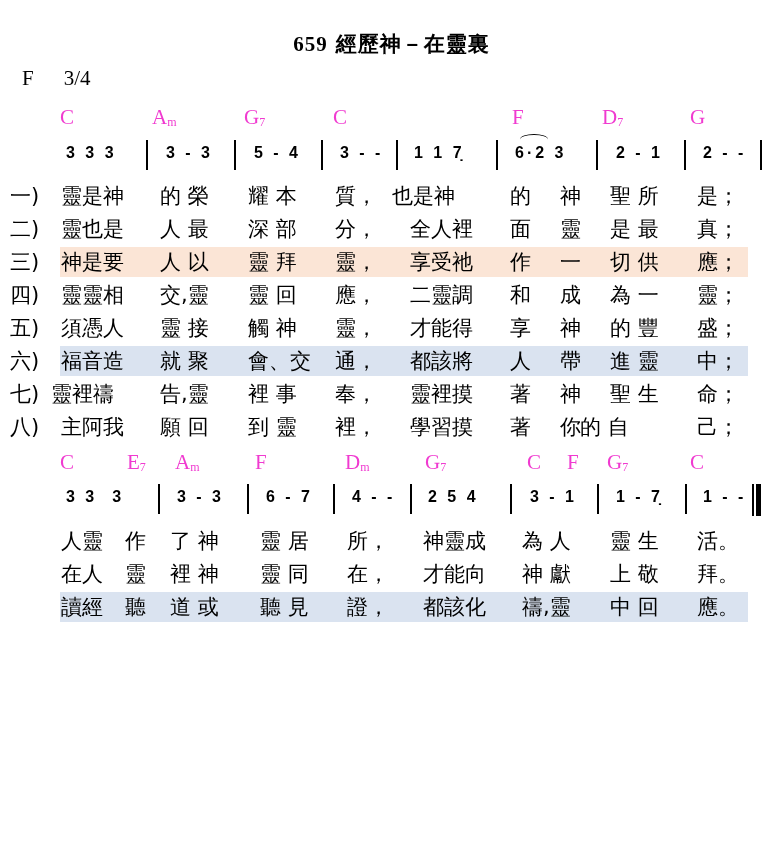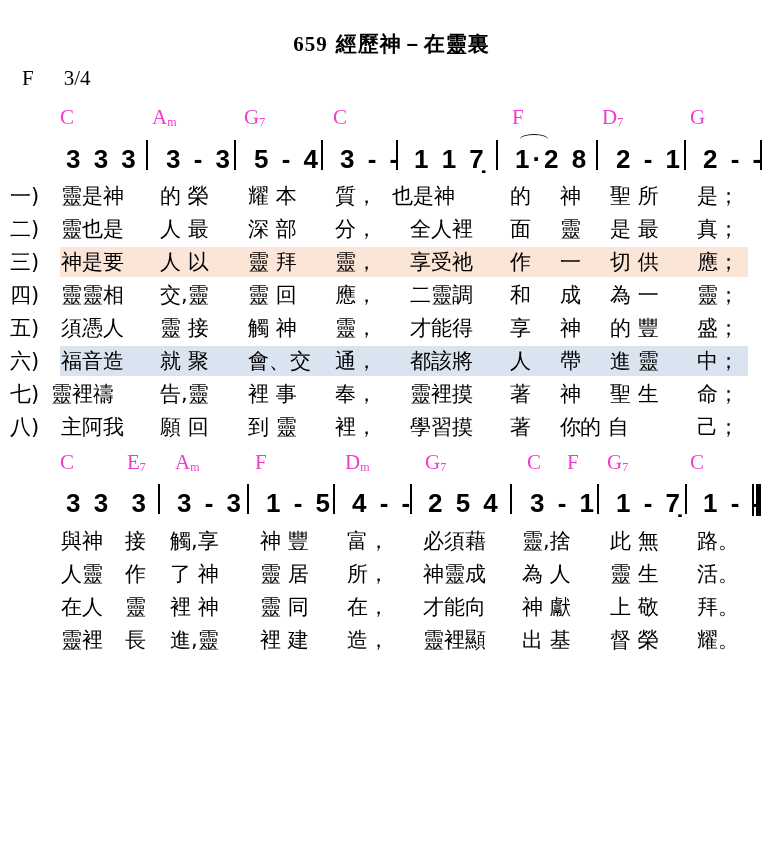--- a/index.html
+++ b/index.html
@@ -7,21 +7,21 @@
   .title { position:absolute; top:30px; left:0; width:783px; text-align:center; font-size:21px; font-weight:bold; letter-spacing:1px; }
   .title .num { font-family:"Liberation Serif", serif; margin-right:8px; }
   .title .name { font-family:"DejaVu Sans", sans-serif; }
   .key { position:absolute; top:66px; left:22px; font-family:"Liberation Serif", serif; font-size:21px; }
   .key span { margin-right:30px; }
 
   .chords { position:absolute; left:0; width:783px; height:26px; font-family:"Liberation Serif", serif; font-size:21px; color:#f03ad0; }
   .chords .c { position:absolute; top:0; }
   .chords sub { font-size:12px; vertical-align:-2px; }
 
-  .notes { position:absolute; left:0; width:783px; height:32px; font-family:"Liberation Sans", sans-serif; font-size:26px; font-weight:bold; }
+  .notes { position:absolute; left:0; width:783px; height:32px; font-family:"Liberation Sans", sans-serif; font-size:16px; font-weight:bold; }
   .notes .m { position:absolute; top:4px; white-space:pre; letter-spacing:3px; }
   .notes .bar { position:absolute; top:0; width:1.5px; height:30px; background:#000; }
   .notes .endbar { position:absolute; top:0; width:5px; height:32px; background:#000; }
   .notes .thinbar { position:absolute; top:0; width:1.5px; height:32px; background:#000; }
   .slur { position:absolute; width:28px; height:10px; border-top:1.5px solid #000; border-radius:50% 50% 0 0; }
 
   .lyrics { position:absolute; left:0; width:783px; }
   .lrow { position:relative; height:33px; font-family:"DejaVu Sans", sans-serif; font-size:21px; white-space:pre; }
   .lrow.hl-orange::before { content:""; position:absolute; left:60px; width:688px; top:1px; height:30px; background:#fbe5d6; z-index:0; }
   .lrow.hl-blue::before { content:""; position:absolute; left:60px; width:688px; top:1px; height:30px; background:#dae3f0; z-index:0; }
@@ -53,21 +53,21 @@
   <span class="bar" style="left:146px"></span>
   <span class="m" style="left:166px">3 - 3</span>
   <span class="bar" style="left:234px"></span>
   <span class="m" style="left:254px">5 - 4</span>
   <span class="bar" style="left:321px"></span>
   <span class="m" style="left:340px">3 - -</span>
   <span class="bar" style="left:396px"></span>
   <span class="m" style="left:414px">1 1 7̣</span>
   <span class="bar" style="left:496px"></span>
   <span class="slur" style="left:520px; top:-6px"></span>
-  <span class="m" style="left:515px">1·2 8</span>
+  <span class="m" style="left:515px">6·2 3</span>
   <span class="bar" style="left:596px"></span>
   <span class="m" style="left:616px">2 - 1</span>
   <span class="bar" style="left:684px"></span>
   <span class="m" style="left:703px">2 - -</span>
   <span class="bar" style="left:760px"></span>
 </div>
 
 <div class="lyrics" style="top:180px">
   <div class="lrow">
     <span class="vn">一)</span>
@@ -178,48 +178,37 @@
   <span class="c" style="left:567px"><span>F</span><sub></sub></span>
   <span class="c" style="left:607px"><span>G</span><sub>7</sub></span>
   <span class="c" style="left:690px"><span>C</span><sub></sub></span>
 </div>
 
 <div class="notes" style="top:484px">
   <span class="m" style="left:66px">3 3  3</span>
   <span class="bar" style="left:158px"></span>
   <span class="m" style="left:177px">3 - 3</span>
   <span class="bar" style="left:247px"></span>
-  <span class="m" style="left:266px">1 - 5</span>
+  <span class="m" style="left:266px">6 - 7</span>
   <span class="bar" style="left:333px"></span>
   <span class="m" style="left:352px">4 - -</span>
   <span class="bar" style="left:410px"></span>
   <span class="m" style="left:428px">2 5 4</span>
   <span class="bar" style="left:510px"></span>
   <span class="m" style="left:530px">3 - 1</span>
   <span class="bar" style="left:597px"></span>
   <span class="m" style="left:616px">1 - 7̣</span>
   <span class="bar" style="left:685px"></span>
   <span class="m" style="left:703px">1 - -</span>
   <span class="thinbar" style="left:752px"></span>
   <span class="endbar" style="left:756px"></span>
 </div>
 
 <div class="lyrics" style="top:525px">
   <div class="lrow">
-    <span class="seg" style="left:61px">與神</span>
-    <span class="seg" style="left:125px">接</span>
-    <span class="seg" style="left:170px">觸,享</span>
-    <span class="seg" style="left:260px">神 豐</span>
-    <span class="seg" style="left:347px">富，</span>
-    <span class="seg" style="left:423px">必須藉</span>
-    <span class="seg" style="left:522px">靈,捨</span>
-    <span class="seg" style="left:610px">此 無</span>
-    <span class="seg" style="left:697px">路。</span>
-  </div>
-  <div class="lrow">
     <span class="seg" style="left:61px">人靈</span>
     <span class="seg" style="left:125px">作</span>
     <span class="seg" style="left:170px">了 神</span>
     <span class="seg" style="left:260px">靈 居</span>
     <span class="seg" style="left:347px">所，</span>
     <span class="seg" style="left:423px">神靈成</span>
     <span class="seg" style="left:522px">為 人</span>
     <span class="seg" style="left:610px">靈 生</span>
     <span class="seg" style="left:697px">活。</span>
   </div>
@@ -227,24 +216,24 @@
     <span class="seg" style="left:61px">在人</span>
     <span class="seg" style="left:125px">靈</span>
     <span class="seg" style="left:170px">裡 神</span>
     <span class="seg" style="left:260px">靈 同</span>
     <span class="seg" style="left:347px">在，</span>
     <span class="seg" style="left:423px">才能向</span>
     <span class="seg" style="left:522px">神 獻</span>
     <span class="seg" style="left:610px">上 敬</span>
     <span class="seg" style="left:697px">拜。</span>
   </div>
-  <div class="lrow">
-    <span class="seg" style="left:61px">靈裡</span>
-    <span class="seg" style="left:125px">長</span>
-    <span class="seg" style="left:170px">進,靈</span>
-    <span class="seg" style="left:260px">裡 建</span>
-    <span class="seg" style="left:347px">造，</span>
-    <span class="seg" style="left:423px">靈裡顯</span>
-    <span class="seg" style="left:522px">出 基</span>
-    <span class="seg" style="left:610px">督 榮</span>
-    <span class="seg" style="left:697px">耀。</span>
+  <div class="lrow hl-blue">
+    <span class="seg" style="left:61px">讀經</span>
+    <span class="seg" style="left:125px">聽</span>
+    <span class="seg" style="left:170px">道 或</span>
+    <span class="seg" style="left:260px">聽 見</span>
+    <span class="seg" style="left:347px">證，</span>
+    <span class="seg" style="left:423px">都該化</span>
+    <span class="seg" style="left:522px">禱,靈</span>
+    <span class="seg" style="left:610px">中 回</span>
+    <span class="seg" style="left:697px">應。</span>
   </div>
 </div>
 
 </body></html>

